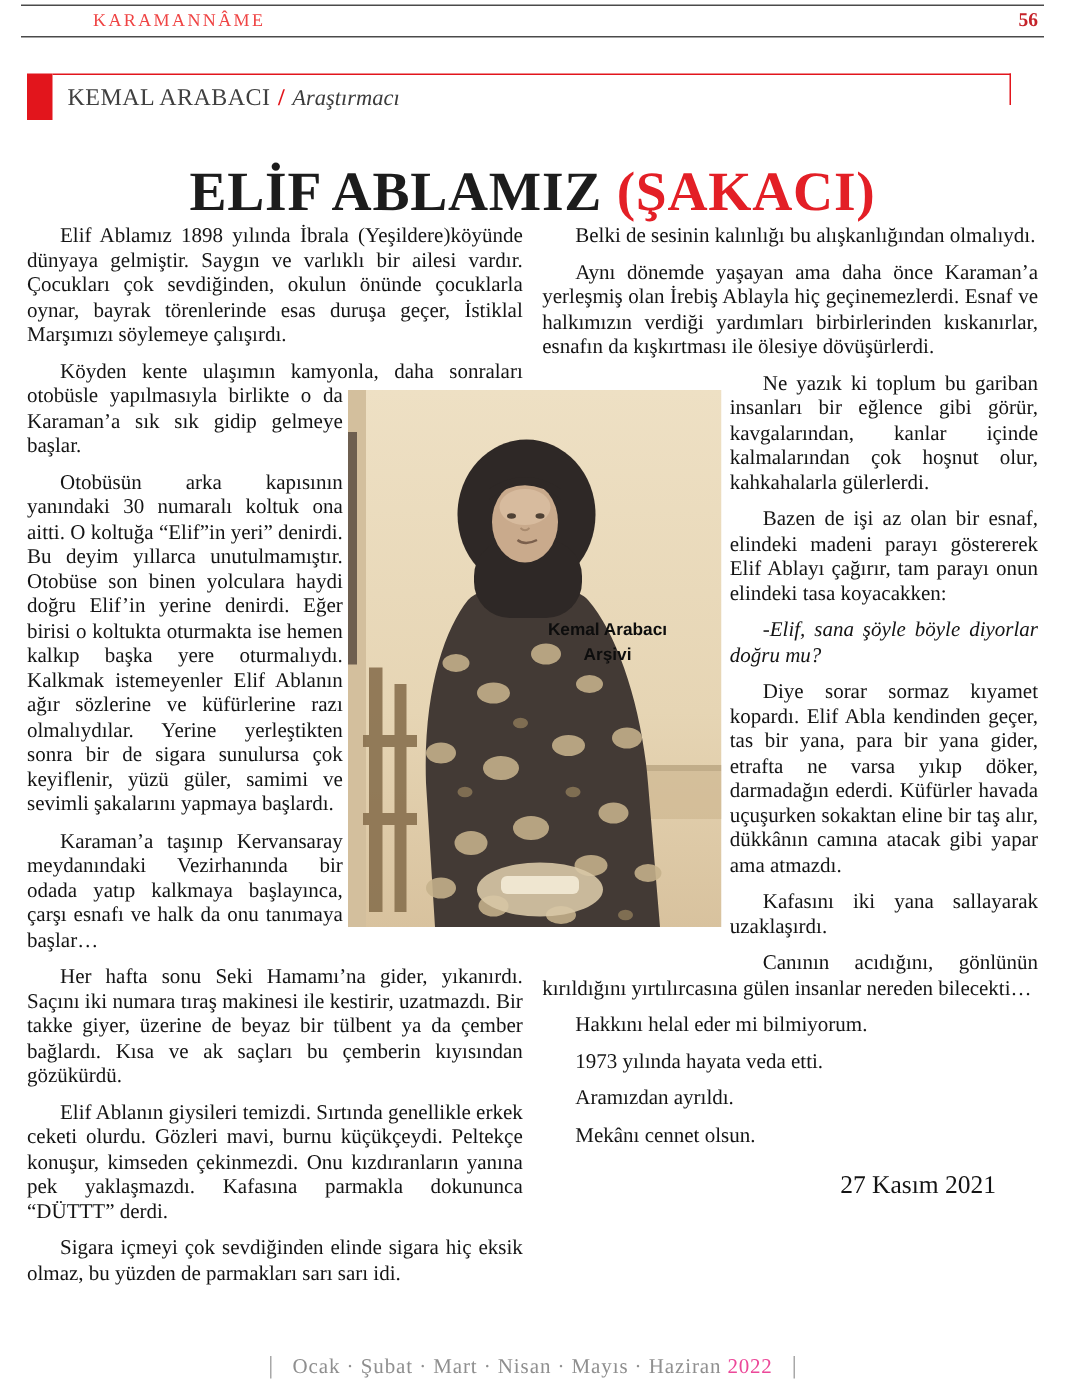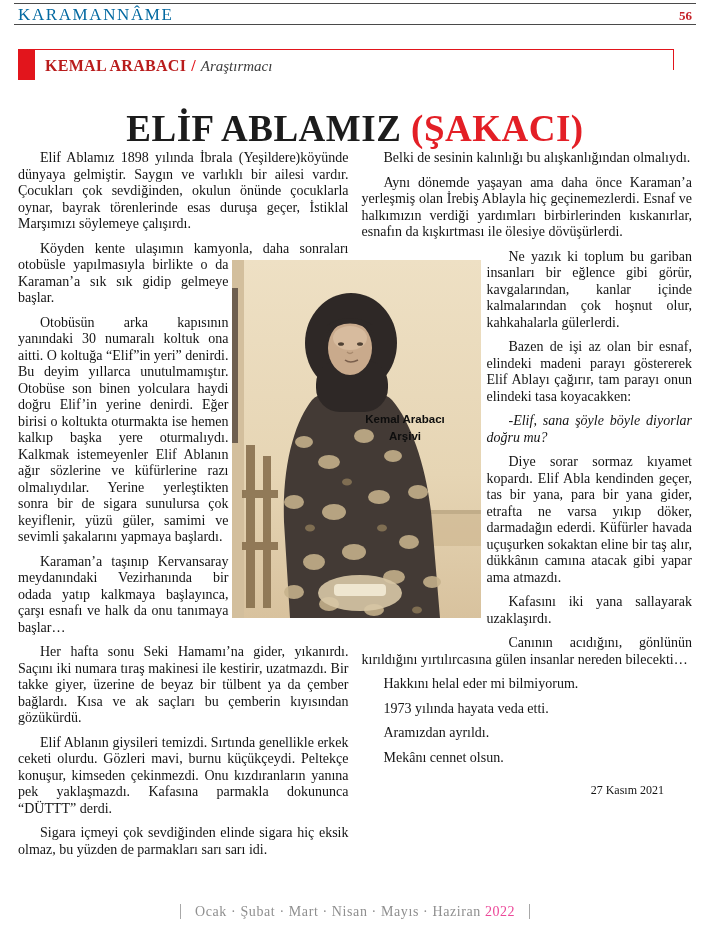--- a/index.html
+++ b/index.html
@@ -8,47 +8,47 @@
     background:#ffffff;
     font-family:"Liberation Serif","DejaVu Serif",serif;
     position:relative;overflow:hidden;
     color:#151515;
   }
   .page{position:absolute;inset:0;}
 
   
   .header-rule-top{position:absolute;left:14px;right:14px;top:3px;border-top:1.5px solid #4a4a4a;}
   .header-row{position:absolute;left:18px;right:18px;top:5px;display:flex;justify-content:space-between;align-items:baseline;}
-  .magazine-name{font-size:17px;letter-spacing:1.6px;color:#0369a1;}
+  .magazine-name{font-size:12px;letter-spacing:1.6px;color:#ef4444;margin-left:44px;}
   .page-number{font-size:13px;color:#c5232a;font-weight:bold;}
   .header-rule-bottom{position:absolute;left:14px;right:14px;top:24px;border-top:1.5px solid #4a4a4a;}
 
   
   .author-strip{position:absolute;left:18px;top:48px;width:656px;height:34px;}
   .red-block{position:absolute;left:0;top:1px;width:17px;height:31px;background:#e2151c;}
   .strip-line{position:absolute;left:17px;right:0;top:1px;height:20px;border-top:1.5px solid #e2151c;border-right:1.5px solid #e2151c;}
   .author-text{position:absolute;left:27px;top:9px;font-size:16px;white-space:nowrap;}
-  .author-name{font-weight:bold;color:#b91c1c;letter-spacing:0.3px;}
+  .author-name{font-weight:normal;color:#404040;letter-spacing:0.3px;}
   .author-sep{color:#e2151c;font-weight:bold;margin:0 5px;}
   .author-role{font-style:italic;color:#3c3c3c;font-size:15px;}
 
   
   .article-title{position:absolute;left:0;right:0;top:82px;text-align:center;
     font-size:37px;font-weight:bold;letter-spacing:0.5px;color:#1c1c1c;}
   .title-highlight{color:#e31f26;text-align:center;}
 
   
   .columns{position:absolute;left:18px;top:150px;width:674px;display:flex;gap:13px;}
   .col{width:330.5px;font-size:14px;line-height:16.5px;text-align:justify;color:#141414;
        hyphens:auto;-webkit-hyphens:auto;}
   .col p{margin:0 0 8px 0;text-indent:22px;}
   .col p.italic{font-style:italic;}
   .cutout-left{float:right;width:120px;height:483px;shape-outside:inset(108px 0 0 0);}
   .cutout-right{float:left;width:125px;height:490px;shape-outside:inset(95px 0 0 0);}
-  .article-date{text-align:right;padding-right:28px;margin-top:16px;font-size:12px;}
+  .article-date{text-align:right;padding-right:28px;margin-top:16px;font-size:17px;}
 
   
   .photo{position:absolute;left:232px;top:260px;width:206px;height:358px;box-shadow:0 0 0 1px rgba(120,100,70,.25) inset;}
   .photo svg{display:block;}
 
   
   .footer{position:absolute;left:0;right:0;bottom:12px;display:flex;justify-content:center;align-items:center;gap:14px;}
   .footer-bar{width:0;height:15px;border-left:1px solid #a8a8a8;}
   .footer-text{font-size:14px;color:#8f8f8f;letter-spacing:0.6px;}
   .footer-year{font-size:14px;color:#ec4899;font-weight:normal;letter-spacing:0.5px;}

